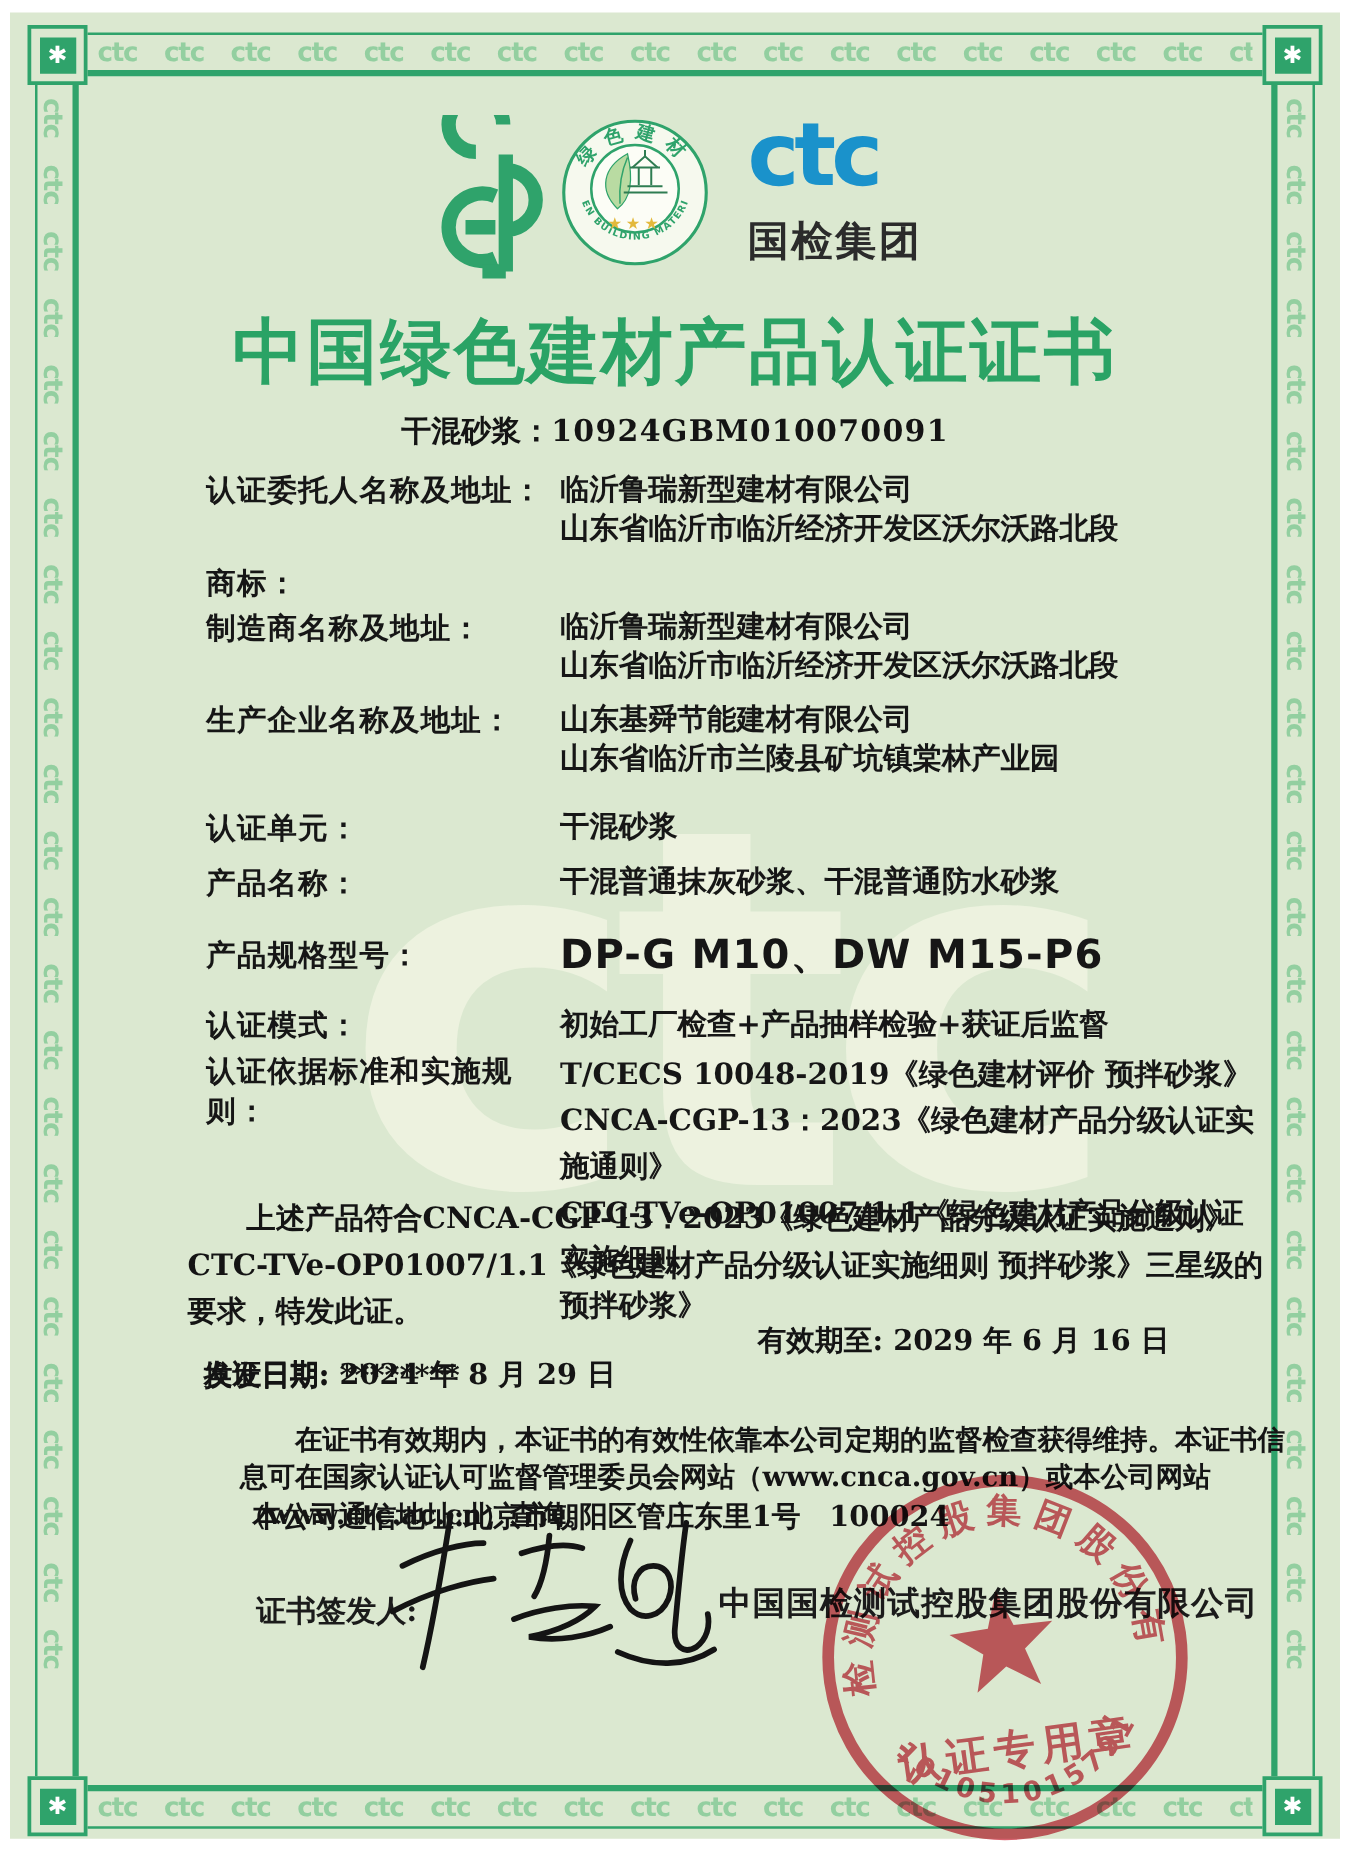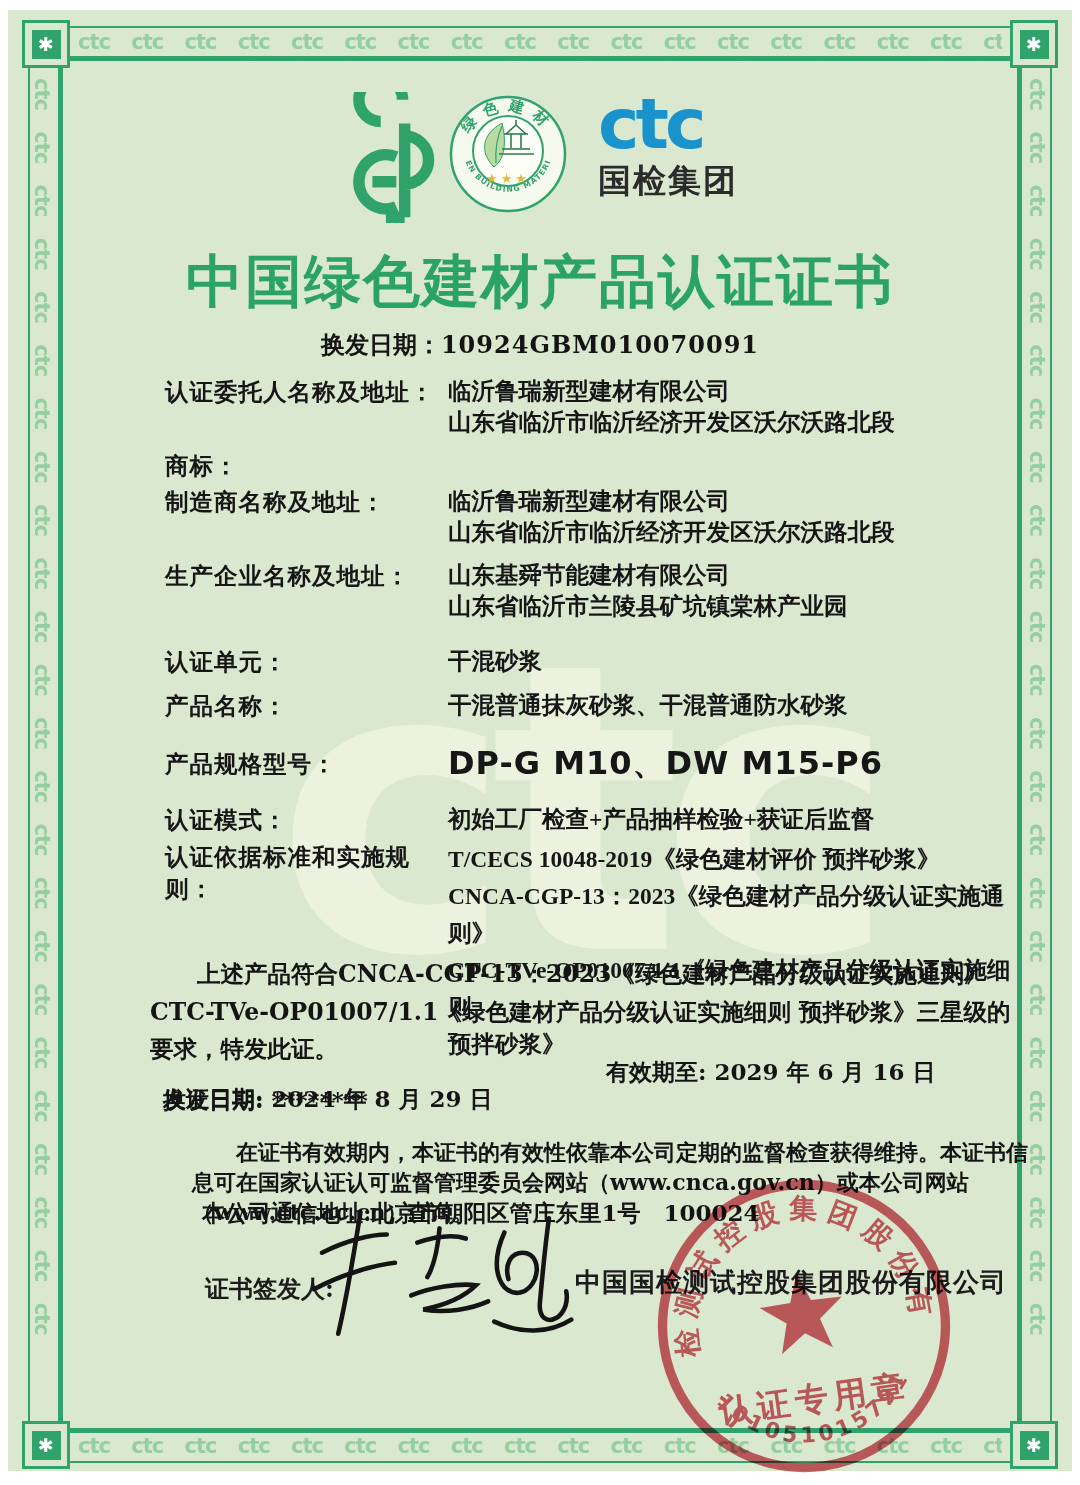--- a/index.html
+++ b/index.html
@@ -31,32 +31,32 @@
   .corner.bl{left:22px;bottom:16px;} .corner.br{right:22px;bottom:16px;}
 
   
   .logos{position:absolute;left:0;top:0;right:0;z-index:3;}
   .gp-logo{position:absolute;left:336px;top:92px;}
   .badge{position:absolute;left:448px;top:94px;}
   .ctclogo{position:absolute;left:598px;top:88px;width:200px;text-align:left;}
   .ctclogo .big{font-family:"DejaVu Sans","Liberation Sans",sans-serif;font-weight:800;
                 font-size:70px;line-height:72px;letter-spacing:-4px;color:#1a92cb;}
   .ctclogo .sub{font-family:"DejaVu Sans","Liberation Sans",sans-serif;font-weight:800;
-                font-size:33px;line-height:38px;letter-spacing:2px;color:#2b2b2b;margin-top:2px;}
+                font-size:33px;line-height:38px;letter-spacing:2px;color:#2b2b2b;margin-top:14px;}
 
   .title{position:absolute;left:0;right:0;top:244px;text-align:center;z-index:3;
          font-size:57px;font-weight:900;letter-spacing:2px;color:#2aa365;}
   .certline{position:absolute;left:0;right:0;top:329px;text-align:center;z-index:3;
             font-size:24px;font-weight:700;color:#141414;}
   .certline .num{font-family:"DejaVu Serif","Liberation Serif",serif;letter-spacing:1px;margin-top:25px;}
 
   
   .field{position:absolute;left:165px;right:62px;display:flex;z-index:3;}
   .flabel{flex:none;width:283px;font-size:23.5px;font-weight:700;color:#161616;letter-spacing:1px;}
-  .fvalue{flex:1;font-size:23.5px;font-weight:600;color:#161616;line-height:31px;font-family:Liberation Serif, serif;}
+  .fvalue{flex:1;font-size:23.5px;font-weight:600;color:#161616;line-height:31px;}
   .fvalue.std{line-height:37px;}
   .fvalue.spec{font-family:"DejaVu Sans","Liberation Sans",sans-serif;font-weight:700;font-size:32px;letter-spacing:1px;}
 
   .para{position:absolute;z-index:3;color:#141414;}
   .compliance{left:150px;width:862px;top:956px;font-size:23.5px;font-weight:700;line-height:37.5px;text-indent:2em;}
   .dateblock{font-size:23px;font-weight:600;}
   .issue{left:163px;top:1048px;margin-top:36px;} .reissue{left:163px;top:1085px;} .valid{left:606px;top:1057px;}
   .notice{left:160px;width:848px;top:1137px;font-size:22px;font-weight:600;line-height:30px;text-indent:2em;margin-left:32px;}
   .addr{left:202px;top:1198px;font-size:23px;font-weight:700;}
 
@@ -130,21 +130,21 @@
 
     <div class="ctclogo">
       <div class="big">ctc</div>
       <div class="sub">国检集团</div>
     </div>
   </div>
 
   <div class="title">中国绿色建材产品认证证书</div>
 
   <div class="certline">
-    <span>换发日期：</span><span class="num">10924GBM010070091</span>
+    <span>干混砂浆：</span><span class="num">10924GBM010070091</span>
   </div>
 
   <div class="field" style="top:376px">
     <span class="flabel">认证委托人名称及地址：</span>
     <div class="fvalue">
         <div>临沂鲁瑞新型建材有限公司</div>
       <div>山东省临沂市临沂经济开发区沃尔沃路北段</div>
       </div>
   </div>
   <div class="field" style="top:450px">

